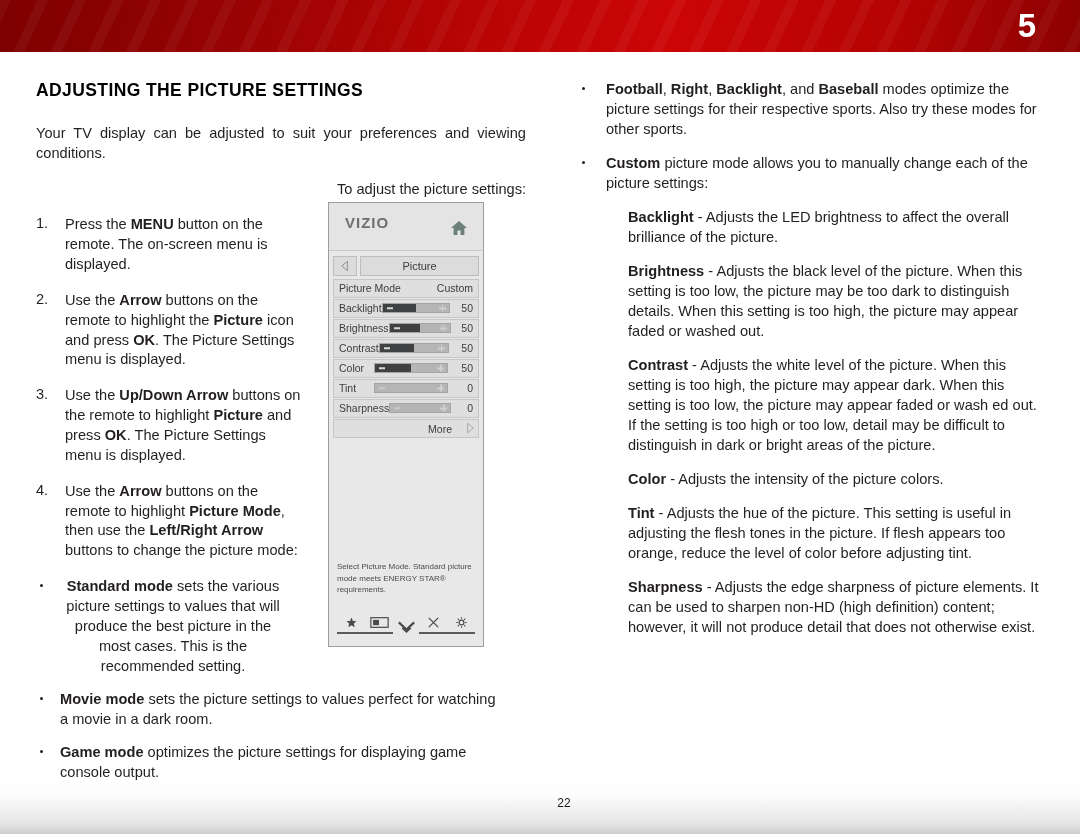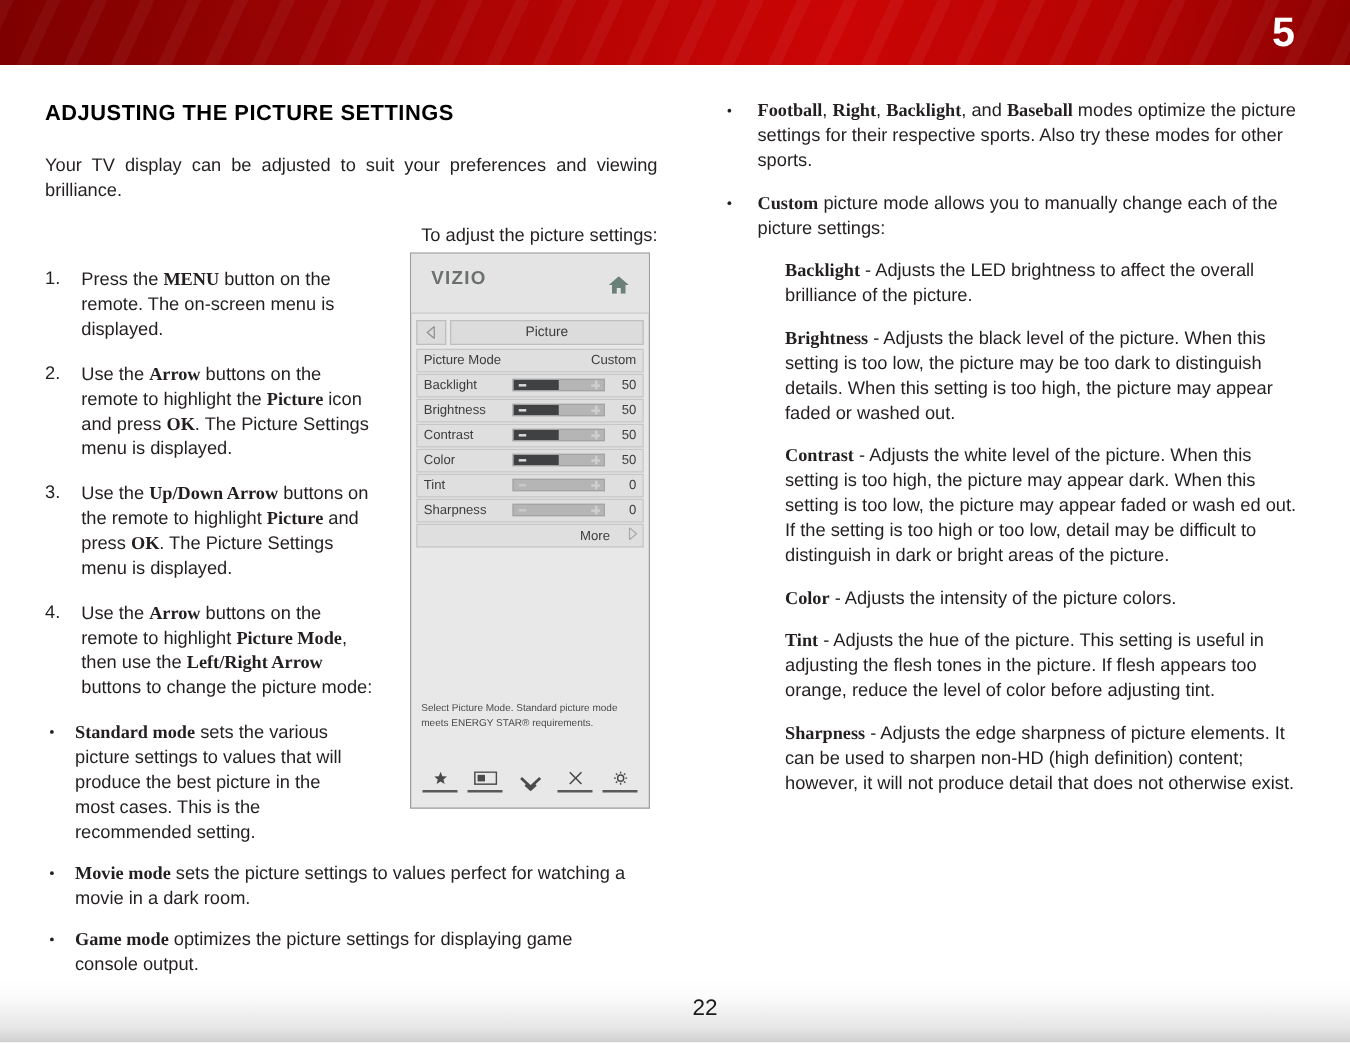--- a/index.html
+++ b/index.html
@@ -67,42 +67,42 @@
 
   
   .bul-list { margin: 0; padding: 0; list-style: none; }
   .bul-item { position: relative; padding-left: 24px; margin-bottom: 13px; }
   .bul-item .dot {
     position: absolute; left: 4px; top: 7px;
     width: 3px; height: 3px; background: #231f20; border-radius: 50%;
   }
   .bul-item .txt { font-size: 14.6px; line-height: 1.37; color: #231f20; display: block; }
 
-  .narrow { width: 250px; }
+  .narrow { width: 250px; text-align: center; }
   .wide   { width: 470px; }
 
   
   .col-right .bul-item { padding-left: 36px; margin-bottom: 14px; }
   .col-right .bul-item .dot { left: 12px; }
 
   .def-para {
     margin: 0 0 14px 0;
     padding-left: 58px;
     font-size: 14.6px;
     line-height: 1.37;
     color: #231f20;
   }
 
-  b, strong { font-weight: bold; font-family: Liberation Serif, serif; }
+  b, strong { font-weight: bold; }
 
   
   .osd {
     position: absolute;
     left: 328px; top: 150px;
-    width: 192px; height: 445px;
+    width: 156px; height: 445px;
     background: #e8e8e8;
     border: 1px solid #9d9d9d;
   }
   .osd-top {
     height: 48px;
     background: #e4e4e4;
     border-bottom: 1px solid #c9c9c9;
     position: relative;
   }
   .osd-logo {
@@ -193,35 +193,35 @@
   .osd-ic .bar { width: 28px; height: 2px; background: #5a5a5a; margin-top: 2px; }
 
   
   .footer {
     position: absolute; left: 0; bottom: 0;
     width: 1080px; height: 52px;
     background: linear-gradient(to bottom, #ffffff 0%, #fcfcfc 28%, #e6e6e6 78%, #cfcfcf 100%);
   }
   .page-number {
     position: absolute; left: 0; right: 0; top: 14px;
-    text-align: center; font-size: 18px; color: #1a1a1a; margin-left: 48px;
+    text-align: center; font-size: 12px; color: #1a1a1a; margin-left: 48px;
   }
 </style>
 </head>
 <body>
 
 <div class="header">
   <div class="header-chapter">5</div>
 </div>
 
 <div class="page">
 
   <div class="col-left">
     <h1 class="section-title">ADJUSTING THE PICTURE SETTINGS</h1>
-    <p class="body-text">Your TV display can be adjusted to suit your preferences and viewing brilliance.</p>
+    <p class="body-text">Your TV display can be adjusted to suit your preferences and viewing conditions.</p>
     <p class="body-text no-justify">To adjust the picture settings:</p>
 
     <ol class="num-list" id="num-list">
         <li class="num-item">
           <span class="num">1.</span>
           <span class="txt">Press the <b>MENU</b> button on the remote. The on-screen menu is displayed.</span>
         </li>
         <li class="num-item">
           <span class="num">2.</span>
           <span class="txt">Use the <b>Arrow</b> buttons on the remote to highlight the <b>Picture</b> icon and press <b>OK</b>. The Picture Settings menu is displayed.</span>

